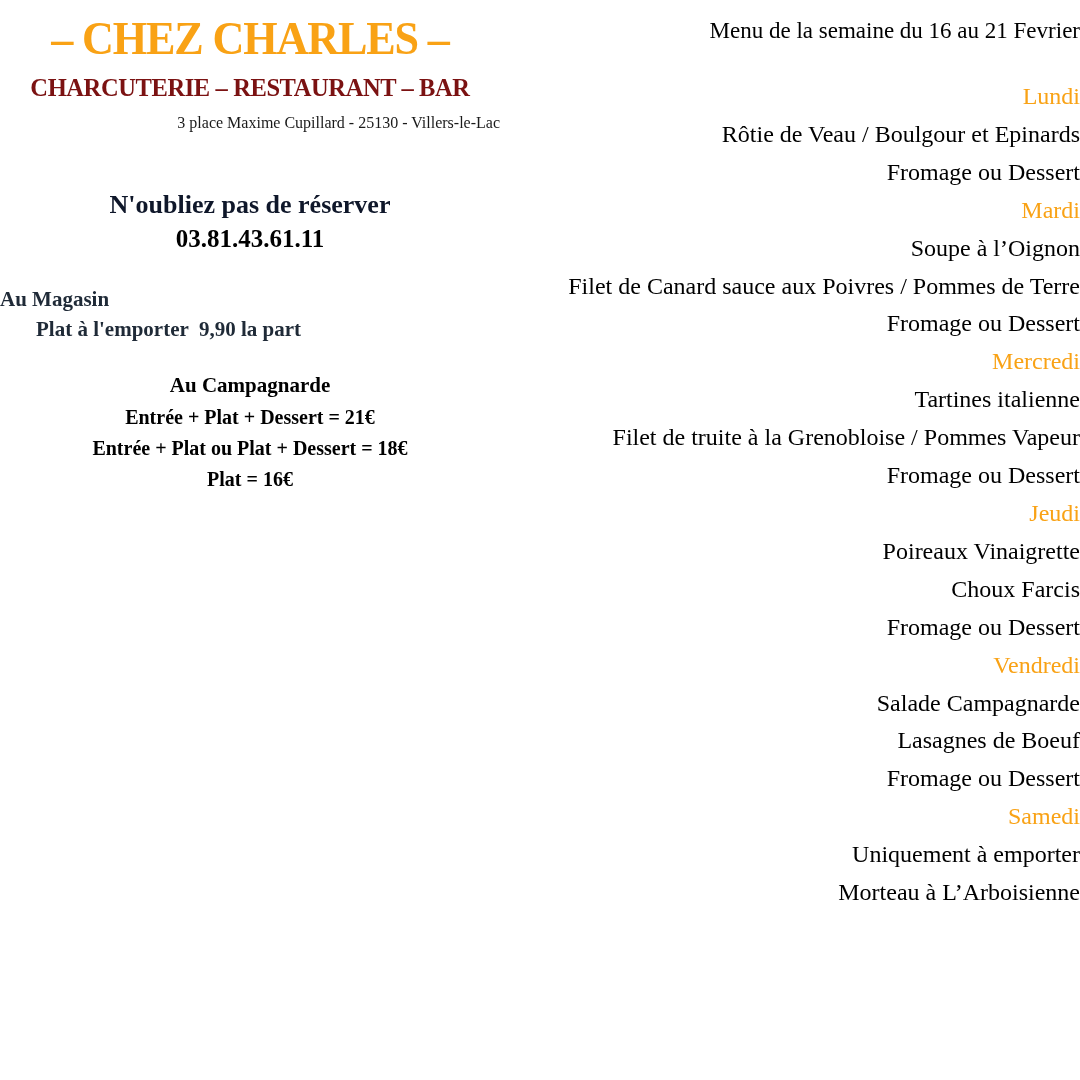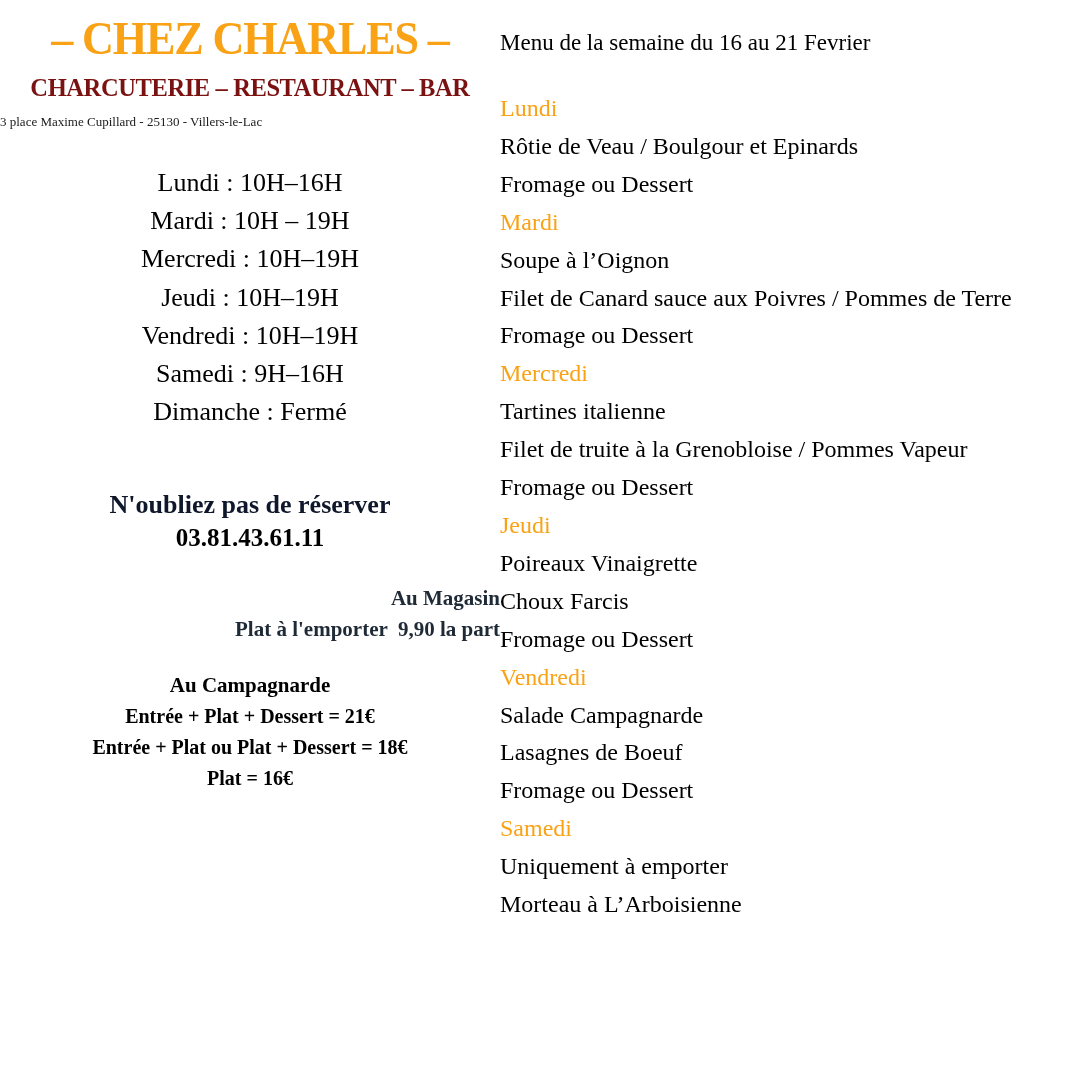--- a/index.html
+++ b/index.html
@@ -51,22 +51,22 @@
     font-size: 25px;
     letter-spacing: -0.4px;
     color: #7B1212;
     text-align: center;
     margin: 12px 0 0 0;
     white-space: nowrap;
     transform: scaleX(0.98);
   }
 
   .brand-address {
-    font-size: 13px;
-    text-align: left;
+    font-size: 16px;
+    text-align: right;
     color: #1a1a1a;
     margin: 12px 0 0 0;
     white-space: nowrap;
   }
 
   .hours {
     margin: 34px 0 0 0;
     text-align: center;
   }
   .hours-line {
@@ -88,21 +88,21 @@
   }
   .reserve-phone {
     font-size: 25px;
     font-weight: bold;
     line-height: 1.35;
     color: #000;
   }
 
   .shop-block {
     margin-top: 28px;
-    text-align: right;
+    text-align: left;
     color: #1F2A37;
   }
   .shop-title {
     font-size: 21px;
     font-weight: bold;
     line-height: 1.45;
   }
   .shop-line {
     font-size: 21px;
     font-weight: bold;
@@ -134,22 +134,22 @@
     display: flex;
     justify-content: center;
   }
   .logo-svg { display: block; }
 
   
   .right-col {
     width: 580px;
     flex: 0 0 580px;
     position: relative;
-    padding-top: 30px;
-    text-align: left;
+    padding-top: 18px;
+    text-align: right;
   }
   .menu-week-title {
     font-size: 23px;
     color: #000;
     margin-bottom: 34px;
     white-space: nowrap;
   }
   .day-name {
     font-size: 24px;
     color: #F9A215;
@@ -166,29 +166,20 @@
 <body>
 
 <div class="page">
 
   <div class="left-col">
 
     <div class="brand-title">– CHEZ CHARLES –</div>
     <div class="brand-subtitle">CHARCUTERIE – RESTAURANT – BAR</div>
     <div class="brand-address">3 place Maxime Cupillard - 25130 - Villers-le-Lac</div>
 
-    <div class="hours">
-      <div class="hours-line">Lundi : 10H–16H</div>
-      <div class="hours-line">Mardi : 10H – 19H</div>
-      <div class="hours-line">Mercredi : 10H–19H</div>
-      <div class="hours-line">Jeudi : 10H–19H</div>
-      <div class="hours-line">Vendredi : 10H–19H</div>
-      <div class="hours-line">Samedi : 9H–16H</div>
-      <div class="hours-line">Dimanche : Fermé</div>
-    </div>
 
     <div class="reserve-block">
       <div class="reserve-title">N'oubliez pas de réserver</div>
       <div class="reserve-phone">03.81.43.61.11</div>
     </div>
 
     <div class="shop-block">
       <div class="shop-title">Au Magasin</div>
       <div class="shop-line">Plat à l'emporter  9,90 la part</div>
     </div>

